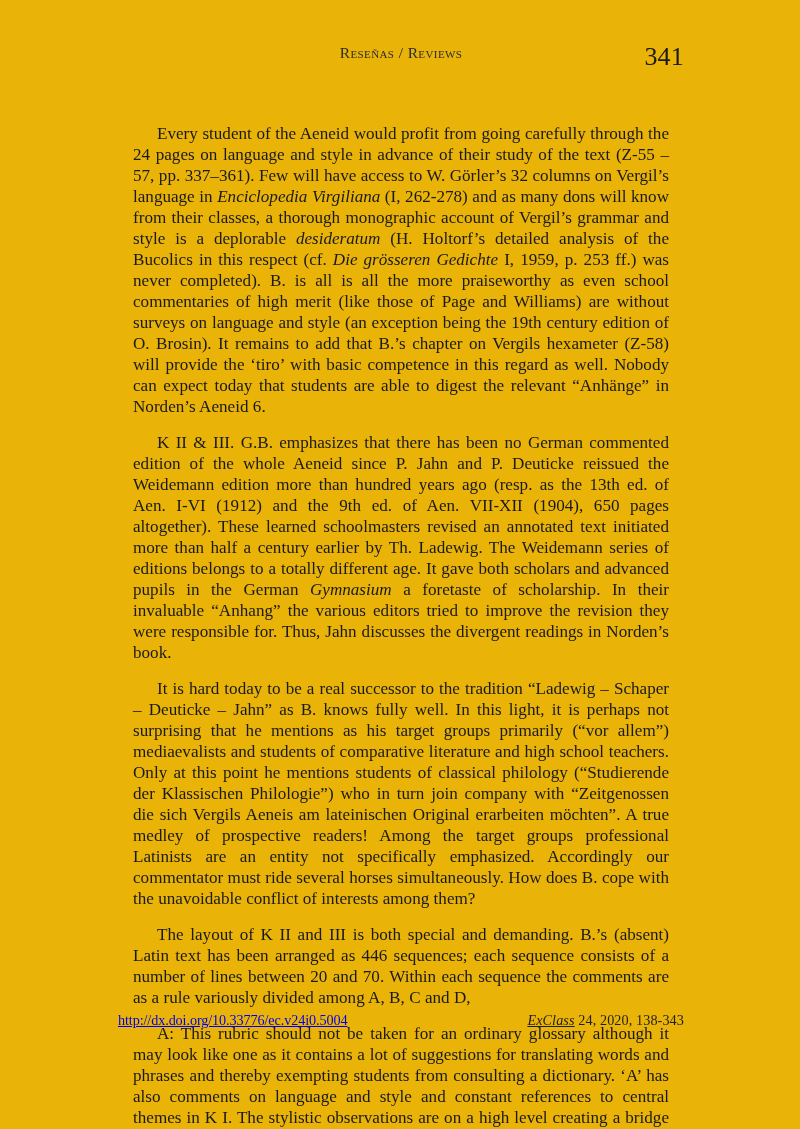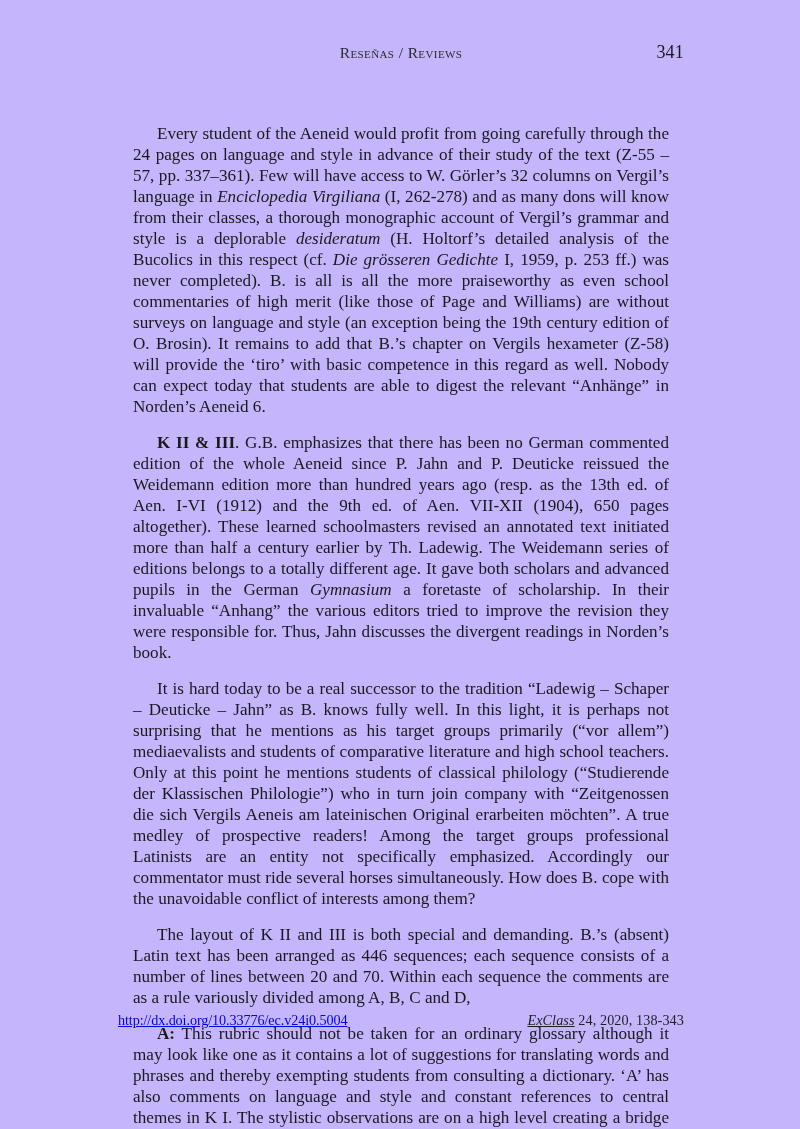--- a/index.html
+++ b/index.html
@@ -10,21 +10,21 @@
   }
   body {
     font-family: "Liberation Serif", "DejaVu Serif", serif;
     color: #1a1a1a;
   }
   .page {
     position: relative;
     width: 800px;
     height: 1129px;
     margin: 0 auto;
-    background: #c4b5fd;
+    background: #eab308;
     overflow: hidden;
     box-sizing: border-box;
   }
 
   
   .running-head {
     position: absolute;
     top: 44px;
     left: 118px;
     width: 566px;
@@ -38,21 +38,21 @@
     font-size: 15.5px;
     font-variant: small-caps;
     letter-spacing: 0.4px;
     color: #2b2b2b;
     white-space: nowrap;
   }
   .running-head-folio {
     position: absolute;
     right: 0;
     top: -2px;
-    font-size: 18px;
+    font-size: 26px;
     color: #1a1a1a;
     letter-spacing: 0.2px;
   }
 
   
   .textblock {
     position: absolute;
     top: 108px;
     left: 118px;
     width: 566px;
@@ -65,21 +65,21 @@
     text-justify: inter-word;
     text-indent: 24px;
     hyphens: manual;
     -webkit-hyphens: manual;
     word-spacing: 0.1px;
     color: #1a1a1a;
   }
   p.para + p.para { margin-top: 0; }
 
   i, em { font-style: italic; }
-  b, strong { font-weight: bold; }
+  b, strong { font-weight: normal; }
 
   
   .footer {
     position: absolute;
     left: 118px;
     width: 566px;
     top: 1012px;
     height: 24px;
     font-size: 14.2px;
     color: #1f1f1f;

